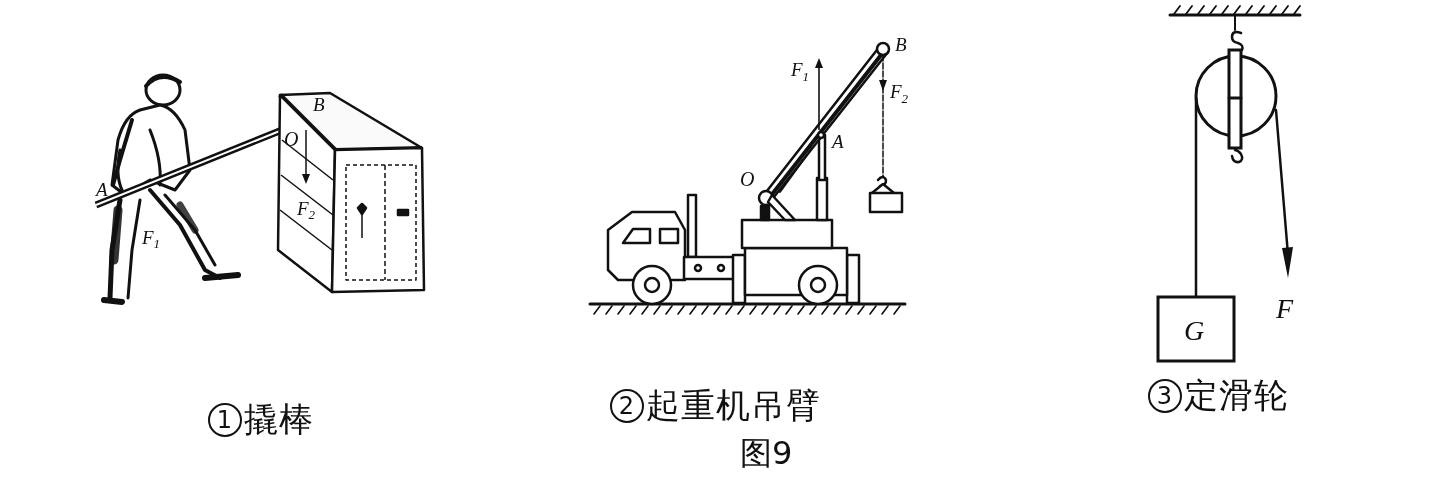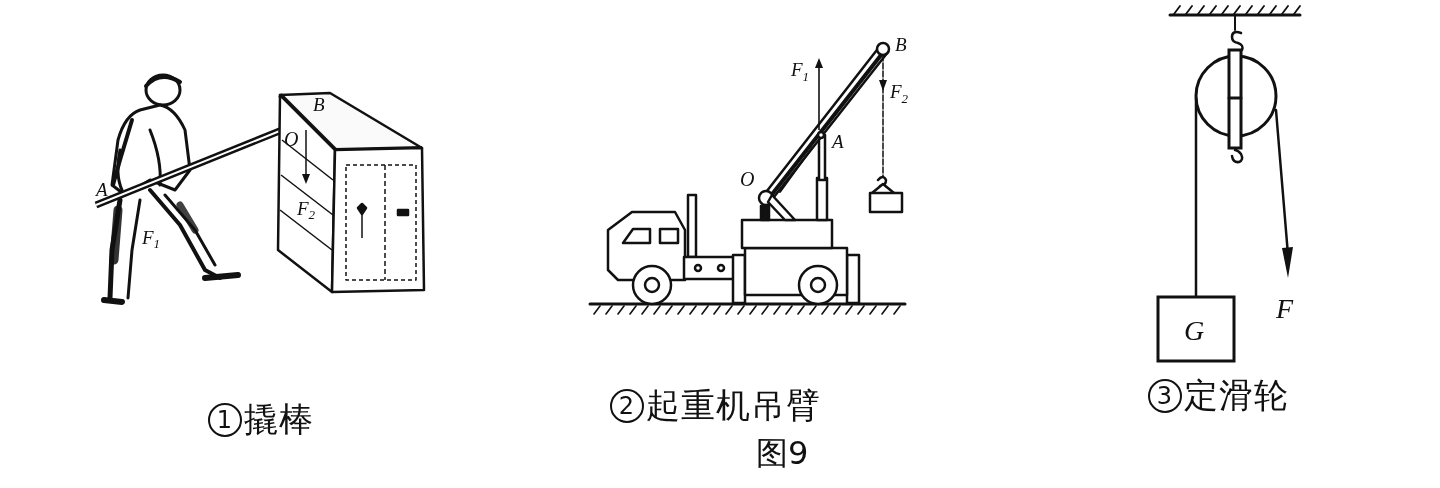--- a/index.html
+++ b/index.html
@@ -181,13 +181,13 @@
 
 <div class="caption" style="left:208px;top:373px;margin-top:24px;">
   <span class="circ">1</span><span>撬棒</span>
 </div>
 <div class="caption" style="left:610px;top:383px;">
   <span class="circ">2</span><span>起重机吊臂</span>
 </div>
 <div class="caption" style="left:1148px;top:373px;">
   <span class="circ">3</span><span>定滑轮</span>
 </div>
-<div class="fig" style="left:756px;top:432px;">图9</div>
+<div class="fig" style="left:740px;top:432px;">图9</div>
 
 </body></html>

